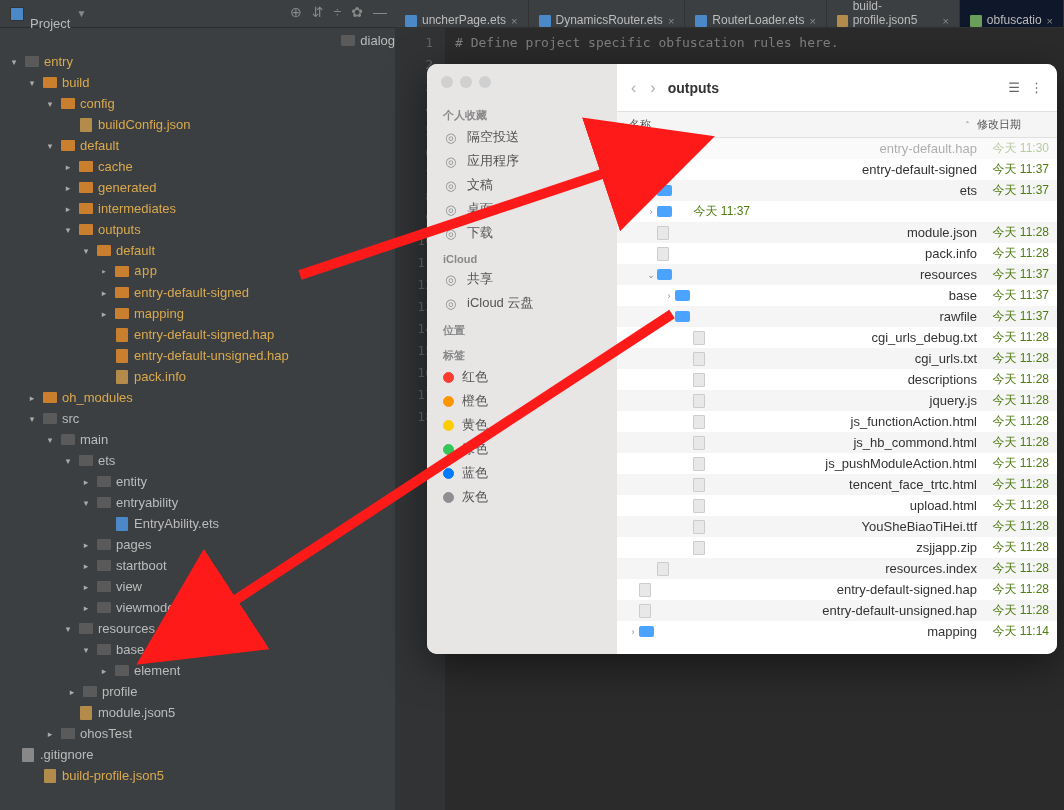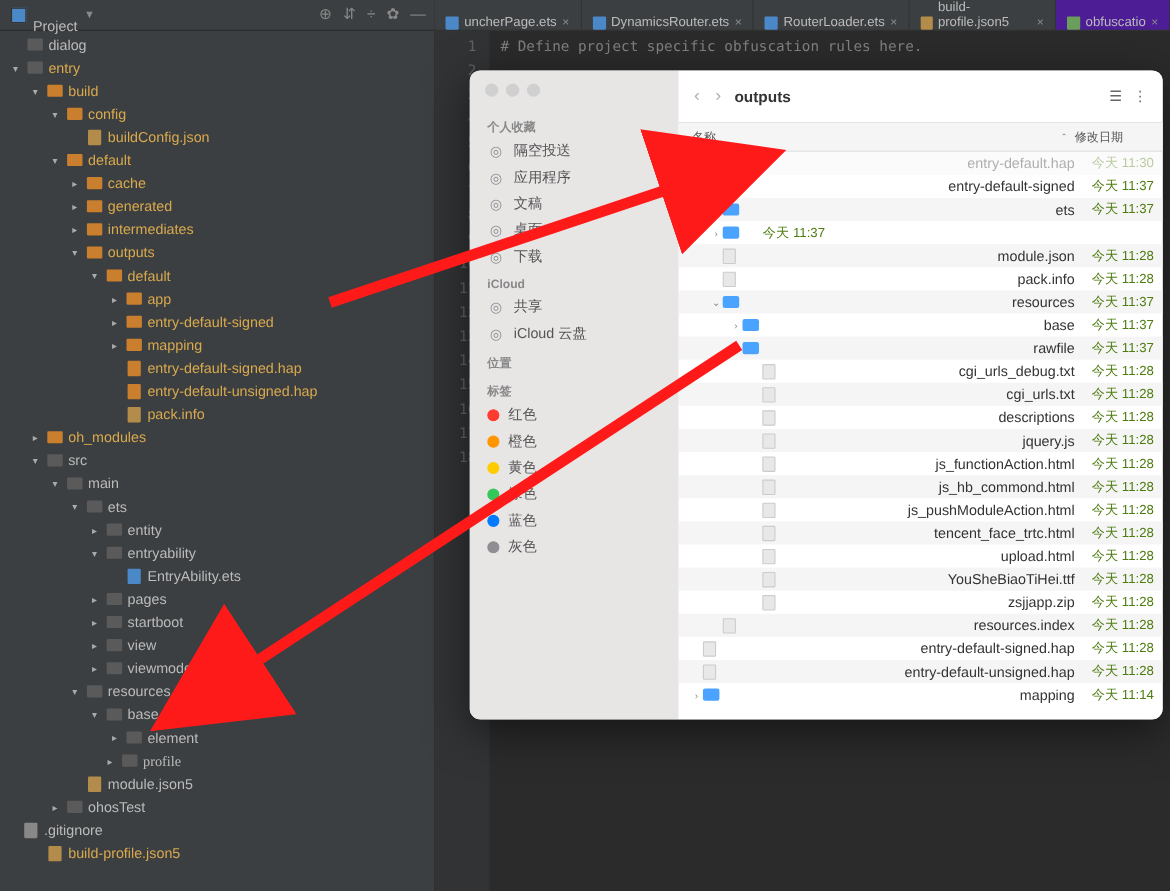--- a/index.html
+++ b/index.html
@@ -28,21 +28,21 @@
     .file-icon.json { background: #b38b4a; }
     .file-icon.hap { background: #c97f2e; }
     .file-icon.ets { background: #4a88c7; }
     .tree-label { color: #bbbbbb; }
     .tree-label.highlight { color: #d9a94e; }
     
     
     .editor-area { position: absolute; left: 395px; top: 0; right: 0; height: 810px; background: #2b2b2b; }
     .editor-tabs { display: flex; height: 28px; background: #3c3f41; border-bottom: 1px solid #323232; }
     .editor-tab { display: flex; align-items: flex-end; padding: 0 10px; color: #bbbbbb; font-size: 12px; border-right: 1px solid #323232; gap: 5px; }
-    .editor-tab.active { background: #4c1d95; }
+    .editor-tab.active { background: #0f172a; }
     .tab-close { color: #888; font-size: 11px; }
     .tab-icon { width: 12px; height: 12px; background: #4a88c7; border-radius: 1px; }
     .tab-icon.json { background: #b38b4a; }
     .tab-icon.green { background: #6a9e5a; }
     
     .editor-content { display: flex; height: calc(100% - 28px); }
     .gutter { width: 50px; background: #313335; color: #606366; text-align: right; padding: 4px 12px 4px 4px; font-family: Menlo, monospace; font-size: 13px; line-height: 22px; }
     .code { flex: 1; padding: 4px 10px; font-family: Menlo, monospace; font-size: 13px; line-height: 22px; color: #808080; }
     .code .comment-hash { color: #808080; }
     
@@ -93,28 +93,28 @@
     <span class="ide-header-arrow">▼</span>
     <div class="ide-toolbar">
       <span>⊕</span>
       <span>⇵</span>
       <span>÷</span>
       <span>✿</span>
       <span>—</span>
     </div>
   </div>
   <div class="tree" id="ide-tree">
+      <div class="tree-row" style="padding-left: 8px; justify-content: flex-end;">
+        <span class="tree-arrow none"></span>
+        <span class="tree-icon">
+          <span class="folder-icon dark"></span>
+        </span>
+        <span class="tree-label">dialog</span>
+      </div>
       <div class="tree-row" style="padding-left: 8px;">
-        <span class="tree-arrow none"></span>
-        <span class="tree-icon">
-          <span class="folder-icon dark"></span>
-        </span>
-        <span class="tree-label">dialog</span>
-      </div>
-      <div class="tree-row" style="padding-left: 8px;">
         <span class="tree-arrow open"></span>
         <span class="tree-icon">
           <span class="folder-icon dark"></span>
         </span>
         <span class="tree-label highlight">entry</span>
       </div>
       <div class="tree-row" style="padding-left: 26px;">
         <span class="tree-arrow open"></span>
         <span class="tree-icon">
           <span class="folder-icon orange"></span>
@@ -170,161 +170,161 @@
         </span>
         <span class="tree-label highlight">outputs</span>
       </div>
       <div class="tree-row" style="padding-left: 80px;">
         <span class="tree-arrow open"></span>
         <span class="tree-icon">
           <span class="folder-icon orange"></span>
         </span>
         <span class="tree-label highlight">default</span>
       </div>
+      <div class="tree-row" style="padding-left: 98px; font-family: Liberation Mono, monospace;">
+        <span class="tree-arrow closed"></span>
+        <span class="tree-icon">
+          <span class="folder-icon orange"></span>
+        </span>
+        <span class="tree-label highlight">app</span>
+      </div>
       <div class="tree-row" style="padding-left: 98px;">
         <span class="tree-arrow closed"></span>
         <span class="tree-icon">
           <span class="folder-icon orange"></span>
         </span>
-        <span class="tree-label highlight">app</span>
+        <span class="tree-label highlight">entry-default-signed</span>
       </div>
       <div class="tree-row" style="padding-left: 98px;">
         <span class="tree-arrow closed"></span>
         <span class="tree-icon">
           <span class="folder-icon orange"></span>
         </span>
-        <span class="tree-label highlight">entry-default-signed</span>
+        <span class="tree-label highlight">mapping</span>
       </div>
       <div class="tree-row" style="padding-left: 98px;">
-        <span class="tree-arrow closed"></span>
-        <span class="tree-icon">
-          <span class="folder-icon orange"></span>
-        </span>
-        <span class="tree-label highlight">mapping</span>
+        <span class="tree-arrow none"></span>
+        <span class="tree-icon">
+          <span class="file-icon hap"></span>
+        </span>
+        <span class="tree-label highlight">entry-default-signed.hap</span>
       </div>
       <div class="tree-row" style="padding-left: 98px;">
         <span class="tree-arrow none"></span>
         <span class="tree-icon">
           <span class="file-icon hap"></span>
         </span>
-        <span class="tree-label highlight">entry-default-signed.hap</span>
+        <span class="tree-label highlight">entry-default-unsigned.hap</span>
       </div>
       <div class="tree-row" style="padding-left: 98px;">
         <span class="tree-arrow none"></span>
         <span class="tree-icon">
-          <span class="file-icon hap"></span>
-        </span>
-        <span class="tree-label highlight">entry-default-unsigned.hap</span>
+          <span class="file-icon json"></span>
+        </span>
+        <span class="tree-label highlight">pack.info</span>
+      </div>
+      <div class="tree-row" style="padding-left: 26px;">
+        <span class="tree-arrow closed"></span>
+        <span class="tree-icon">
+          <span class="folder-icon orange"></span>
+        </span>
+        <span class="tree-label highlight">oh_modules</span>
+      </div>
+      <div class="tree-row" style="padding-left: 26px;">
+        <span class="tree-arrow open"></span>
+        <span class="tree-icon">
+          <span class="folder-icon dark"></span>
+        </span>
+        <span class="tree-label">src</span>
+      </div>
+      <div class="tree-row" style="padding-left: 44px;">
+        <span class="tree-arrow open"></span>
+        <span class="tree-icon">
+          <span class="folder-icon dark"></span>
+        </span>
+        <span class="tree-label">main</span>
+      </div>
+      <div class="tree-row" style="padding-left: 62px;">
+        <span class="tree-arrow open"></span>
+        <span class="tree-icon">
+          <span class="folder-icon dark"></span>
+        </span>
+        <span class="tree-label">ets</span>
+      </div>
+      <div class="tree-row" style="padding-left: 80px;">
+        <span class="tree-arrow closed"></span>
+        <span class="tree-icon">
+          <span class="folder-icon dark"></span>
+        </span>
+        <span class="tree-label">entity</span>
+      </div>
+      <div class="tree-row" style="padding-left: 80px;">
+        <span class="tree-arrow open"></span>
+        <span class="tree-icon">
+          <span class="folder-icon dark"></span>
+        </span>
+        <span class="tree-label">entryability</span>
       </div>
       <div class="tree-row" style="padding-left: 98px;">
         <span class="tree-arrow none"></span>
         <span class="tree-icon">
-          <span class="file-icon json"></span>
-        </span>
-        <span class="tree-label highlight">pack.info</span>
-      </div>
-      <div class="tree-row" style="padding-left: 26px;">
-        <span class="tree-arrow closed"></span>
-        <span class="tree-icon">
-          <span class="folder-icon orange"></span>
-        </span>
-        <span class="tree-label highlight">oh_modules</span>
-      </div>
-      <div class="tree-row" style="padding-left: 26px;">
-        <span class="tree-arrow open"></span>
-        <span class="tree-icon">
-          <span class="folder-icon dark"></span>
-        </span>
-        <span class="tree-label">src</span>
-      </div>
-      <div class="tree-row" style="padding-left: 44px;">
-        <span class="tree-arrow open"></span>
-        <span class="tree-icon">
-          <span class="folder-icon dark"></span>
-        </span>
-        <span class="tree-label">main</span>
+          <span class="file-icon ets"></span>
+        </span>
+        <span class="tree-label">EntryAbility.ets</span>
+      </div>
+      <div class="tree-row" style="padding-left: 80px;">
+        <span class="tree-arrow closed"></span>
+        <span class="tree-icon">
+          <span class="folder-icon dark"></span>
+        </span>
+        <span class="tree-label">pages</span>
+      </div>
+      <div class="tree-row" style="padding-left: 80px;">
+        <span class="tree-arrow closed"></span>
+        <span class="tree-icon">
+          <span class="folder-icon dark"></span>
+        </span>
+        <span class="tree-label">startboot</span>
+      </div>
+      <div class="tree-row" style="padding-left: 80px;">
+        <span class="tree-arrow closed"></span>
+        <span class="tree-icon">
+          <span class="folder-icon dark"></span>
+        </span>
+        <span class="tree-label">view</span>
+      </div>
+      <div class="tree-row" style="padding-left: 80px;">
+        <span class="tree-arrow closed"></span>
+        <span class="tree-icon">
+          <span class="folder-icon dark"></span>
+        </span>
+        <span class="tree-label">viewmode</span>
       </div>
       <div class="tree-row" style="padding-left: 62px;">
         <span class="tree-arrow open"></span>
         <span class="tree-icon">
           <span class="folder-icon dark"></span>
         </span>
-        <span class="tree-label">ets</span>
+        <span class="tree-label">resources</span>
       </div>
       <div class="tree-row" style="padding-left: 80px;">
-        <span class="tree-arrow closed"></span>
-        <span class="tree-icon">
-          <span class="folder-icon dark"></span>
-        </span>
-        <span class="tree-label">entity</span>
-      </div>
-      <div class="tree-row" style="padding-left: 80px;">
-        <span class="tree-arrow open"></span>
-        <span class="tree-icon">
-          <span class="folder-icon dark"></span>
-        </span>
-        <span class="tree-label">entryability</span>
+        <span class="tree-arrow open"></span>
+        <span class="tree-icon">
+          <span class="folder-icon dark"></span>
+        </span>
+        <span class="tree-label">base</span>
       </div>
       <div class="tree-row" style="padding-left: 98px;">
-        <span class="tree-arrow none"></span>
-        <span class="tree-icon">
-          <span class="file-icon ets"></span>
-        </span>
-        <span class="tree-label">EntryAbility.ets</span>
-      </div>
-      <div class="tree-row" style="padding-left: 80px;">
-        <span class="tree-arrow closed"></span>
-        <span class="tree-icon">
-          <span class="folder-icon dark"></span>
-        </span>
-        <span class="tree-label">pages</span>
-      </div>
-      <div class="tree-row" style="padding-left: 80px;">
-        <span class="tree-arrow closed"></span>
-        <span class="tree-icon">
-          <span class="folder-icon dark"></span>
-        </span>
-        <span class="tree-label">startboot</span>
-      </div>
-      <div class="tree-row" style="padding-left: 80px;">
-        <span class="tree-arrow closed"></span>
-        <span class="tree-icon">
-          <span class="folder-icon dark"></span>
-        </span>
-        <span class="tree-label">view</span>
-      </div>
-      <div class="tree-row" style="padding-left: 80px;">
-        <span class="tree-arrow closed"></span>
-        <span class="tree-icon">
-          <span class="folder-icon dark"></span>
-        </span>
-        <span class="tree-label">viewmode</span>
-      </div>
-      <div class="tree-row" style="padding-left: 62px;">
-        <span class="tree-arrow open"></span>
-        <span class="tree-icon">
-          <span class="folder-icon dark"></span>
-        </span>
-        <span class="tree-label">resources</span>
-      </div>
-      <div class="tree-row" style="padding-left: 80px;">
-        <span class="tree-arrow open"></span>
-        <span class="tree-icon">
-          <span class="folder-icon dark"></span>
-        </span>
-        <span class="tree-label">base</span>
-      </div>
-      <div class="tree-row" style="padding-left: 98px;">
         <span class="tree-arrow closed"></span>
         <span class="tree-icon">
           <span class="folder-icon dark"></span>
         </span>
         <span class="tree-label">element</span>
       </div>
-      <div class="tree-row" style="padding-left: 94px; font-family: Liberation Serif, serif;">
+      <div class="tree-row" style="padding-left: 66px;">
         <span class="tree-arrow closed"></span>
         <span class="tree-icon">
           <span class="folder-icon dark"></span>
         </span>
         <span class="tree-label">profile</span>
       </div>
       <div class="tree-row" style="padding-left: 62px;">
         <span class="tree-arrow none"></span>
         <span class="tree-icon">
           <span class="file-icon json"></span>

